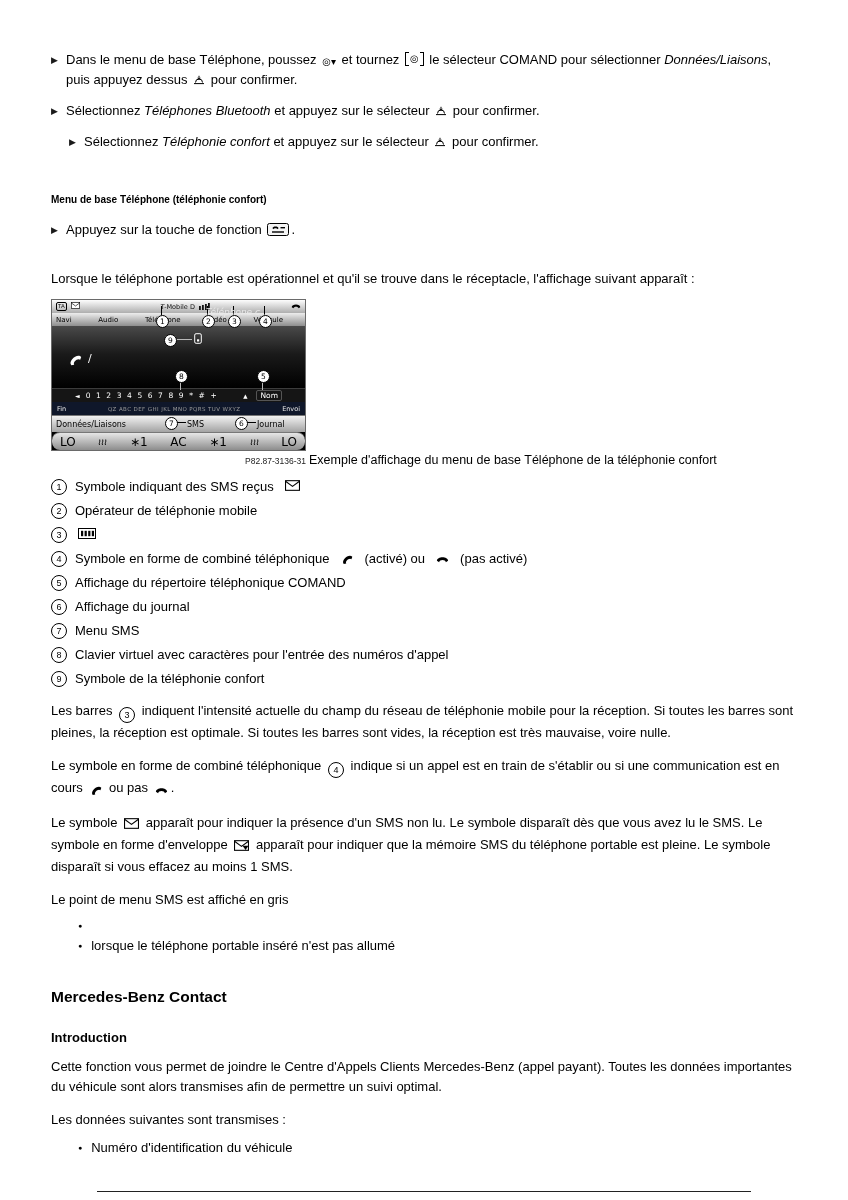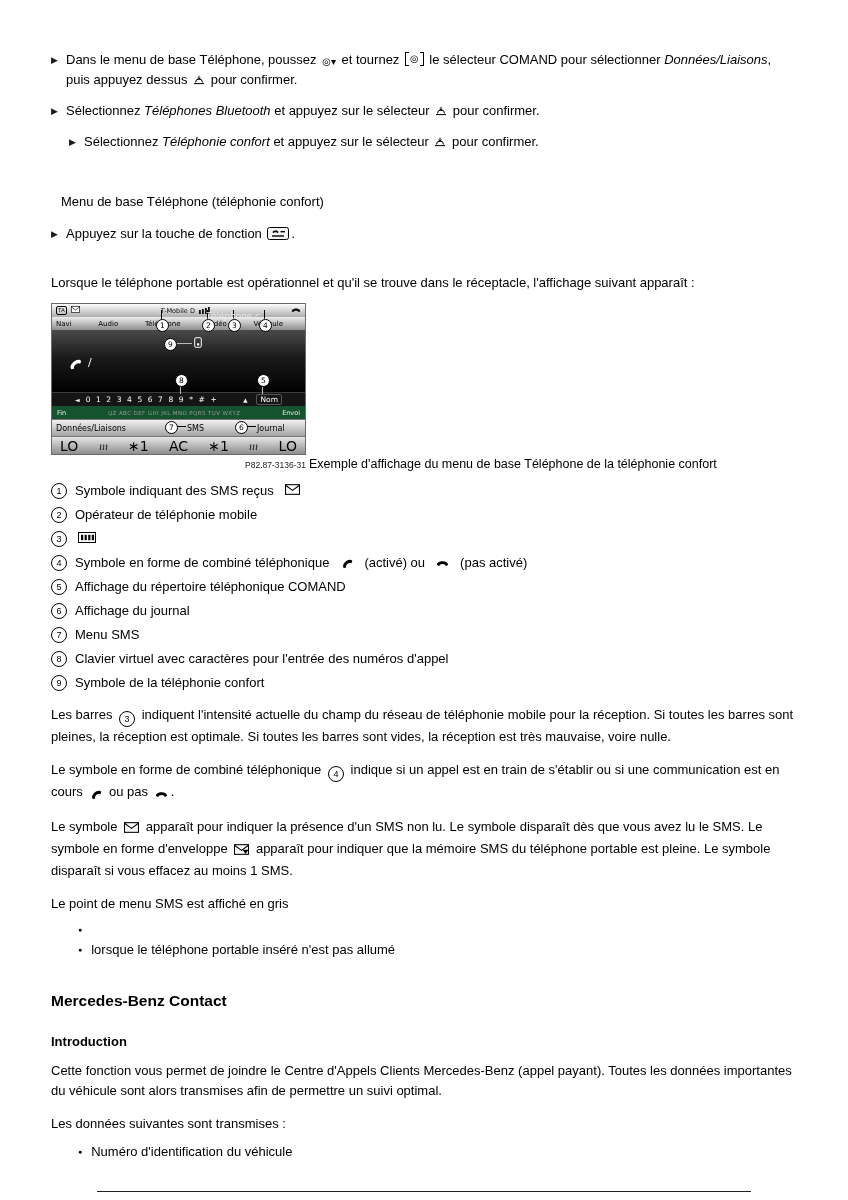--- a/index.html
+++ b/index.html
@@ -5,21 +5,21 @@
   html,body{margin:0;padding:0;}
   body{width:848px;height:1200px;position:relative;overflow:hidden;background:#fff;
        font-family:"Liberation Sans","DejaVu Sans",sans-serif;font-size:13px;color:#000;}
   .content{padding:50px 50px 0 51px;}
   
   .step{display:flex;align-items:flex-start;margin:0 0 9px;}
   .step .arrow{width:15px;flex:none;font-size:9px;line-height:20px;color:#1a1a1a;}
   .stext{line-height:20px;}
   .sub{margin-left:18px;}
   .em{font-style:italic;}
-  h2{font-size:13px;font-weight:normal;margin:40px 10px 15px;}
+  h2{font-size:10px;font-weight:bold;margin:40px 0 15px;}
   h1{font-size:15.5px;font-weight:bold;margin:32px 0 0;}
   h3{font-size:13px;font-weight:bold;margin:24px 0 12px;}
   .para{margin:0 0 13px;line-height:20px;}
   .intro-para{margin:27px 0 10px;}
   
   .icn{display:inline-block;font-size:10px;line-height:10px;margin:0 2px;vertical-align:-1px;}
   .rot{display:inline-flex;align-items:center;margin:0 2px;vertical-align:-2px;}
   .rot .brk{width:3px;height:12px;border:1.2px solid #000;}
   .rot .brk.l{border-right:none;}
   .rot .brk.r{border-left:none;}
@@ -56,28 +56,28 @@
   .s-main{height:62px;flex:none;background:linear-gradient(180deg,#4a4a4a 0%,#1a1a1a 45%,#000 100%);position:relative;}
   .s-title{position:absolute;left:154px;top:7px;color:#e8e8e8;font-style:italic;font-size:9px;white-space:nowrap;}
   .s-phone{position:absolute;left:15px;top:26px;display:flex;align-items:center;gap:6px;color:#fff;font-size:11px;}
   .s-num{height:13px;flex:none;background:#151515;border-top:1px solid #3c3c3c;color:#fff;display:flex;
          align-items:center;font-size:7.5px;padding:0 23px;gap:6px;}
   .s-digits{letter-spacing:1.6px;white-space:nowrap;}
   .s-back{font-size:6px;}
   .s-nomgrp{margin-left:auto;display:flex;align-items:center;gap:9px;}
   .s-up{font-size:5.5px;}
   .s-nom-box{border:1px solid #555;border-radius:2px;padding:0 3px;line-height:9px;}
-  .s-let{height:13px;flex:none;background:#14532d;display:flex;align-items:center;padding:0 5px;}
+  .s-let{height:13px;flex:none;background:#0f172a;display:flex;align-items:center;padding:0 5px;}
   .s-let .side{color:#e8e8e8;font-size:6.5px;}
   .s-let .mid{flex:1;text-align:center;color:#9a9a9a;font-size:5.5px;letter-spacing:0.4px;white-space:nowrap;}
   .s-bar{height:16px;flex:none;background:linear-gradient(#f2f2f2,#a3a3a3);position:relative;
          font-size:8px;color:#000;border-top:1px solid #777;}
   .s-bar .abs{position:absolute;top:3.5px;white-space:nowrap;}
   .s-clim{height:17px;flex:none;background:linear-gradient(#e6e6e6,#8d8d8d);display:flex;align-items:center;
-          justify-content:space-between;padding:0 8px;font-size:14px;color:#000;border-top:1px solid #777;}
+          justify-content:space-between;padding:0 8px;font-size:12px;color:#000;border-top:1px solid #777;border-radius:8px;}
   .co{position:absolute;width:11px;height:11px;border-radius:50%;background:#fff;border:1px solid #000;
       color:#000;font-size:7.5px;display:flex;align-items:center;justify-content:center;z-index:6;}
   .cline{position:absolute;background:#000;z-index:5;}
   .cline.light{background:#b9b9b9;}
   .s-abs{position:absolute;z-index:5;}
   
   .bottom-rule{position:absolute;left:97px;top:1191px;width:654px;border-top:1.5px solid #222;}
 </style>
 </head>
 <body>

